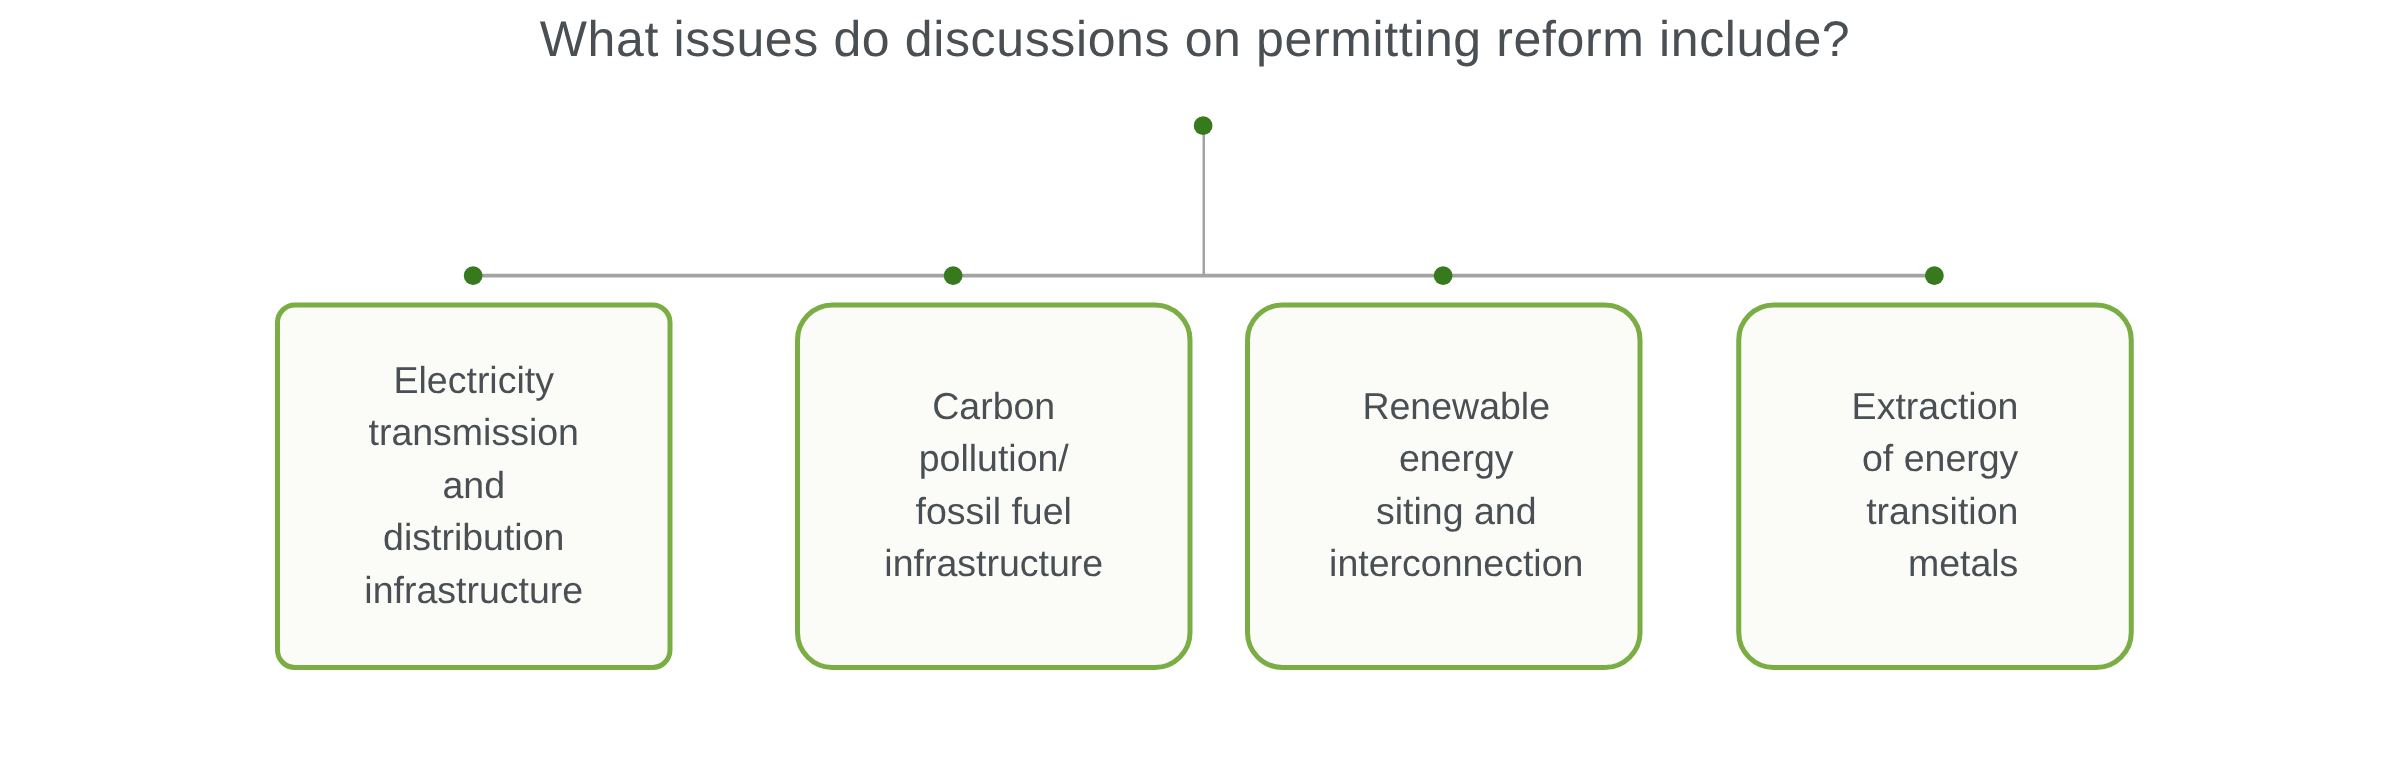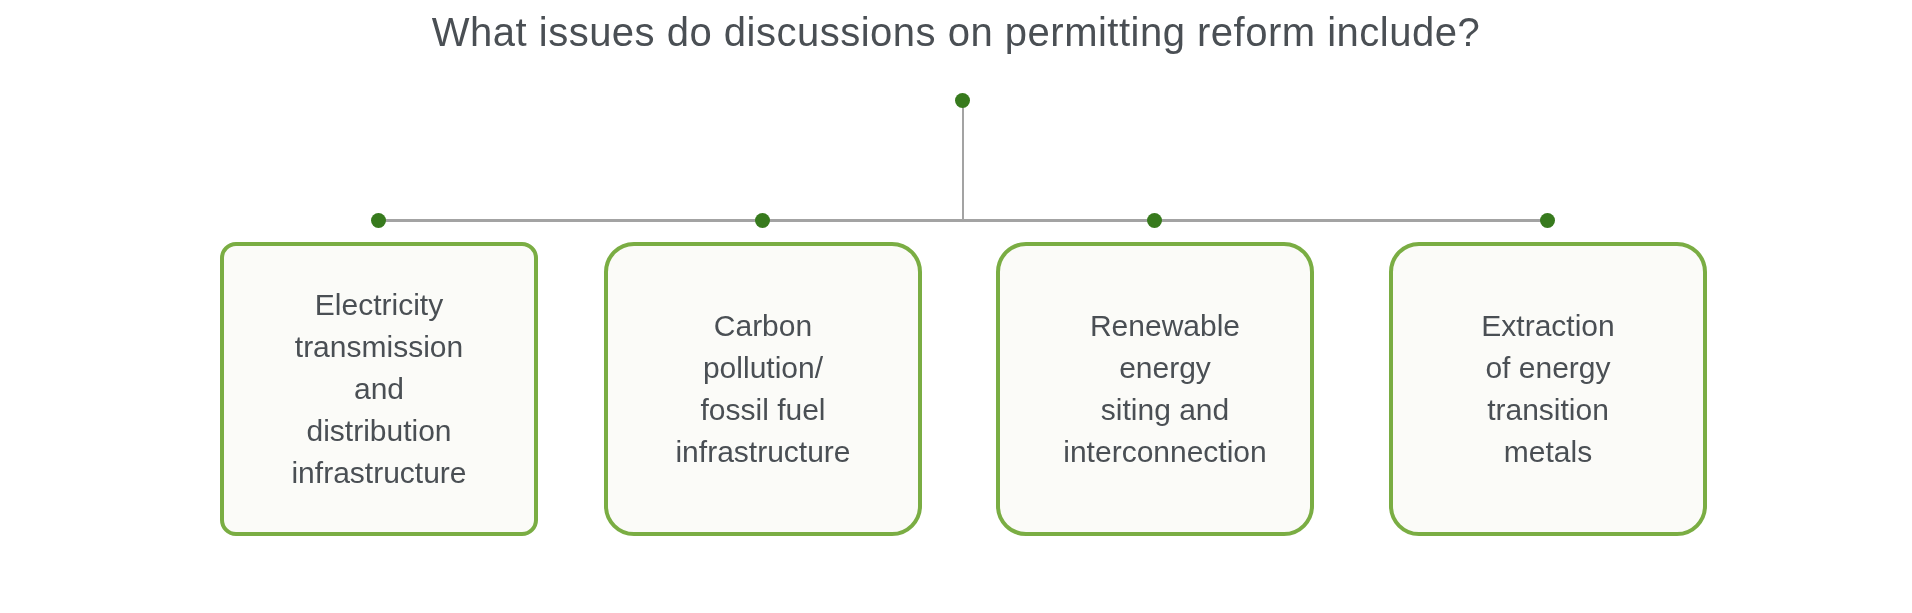--- a/index.html
+++ b/index.html
@@ -51,23 +51,23 @@
     width: 318px; height: 294px;
     background: var(--box-bg);
     border: 4px solid var(--box-border);
     border-radius: 30px;
     display: flex;
     align-items: center;
     justify-content: center;
     text-align: center;
   }
   .box-1 { left: 220px; border-radius: 16px; }
-  .box-2 { left: 604px; }
+  .box-2 { left: 636px; }
   .box-3 { left: 996px; padding-left: 20px; }
-  .box-4 { left: 1389px; }
+  .box-4 { left: 1389px; text-align: right; }
   .box-label {
     font-size: 30px;
     line-height: 42px;
     color: var(--text);
     white-space: pre-line;
   }
 </style>
 </head>
 <body>
 

